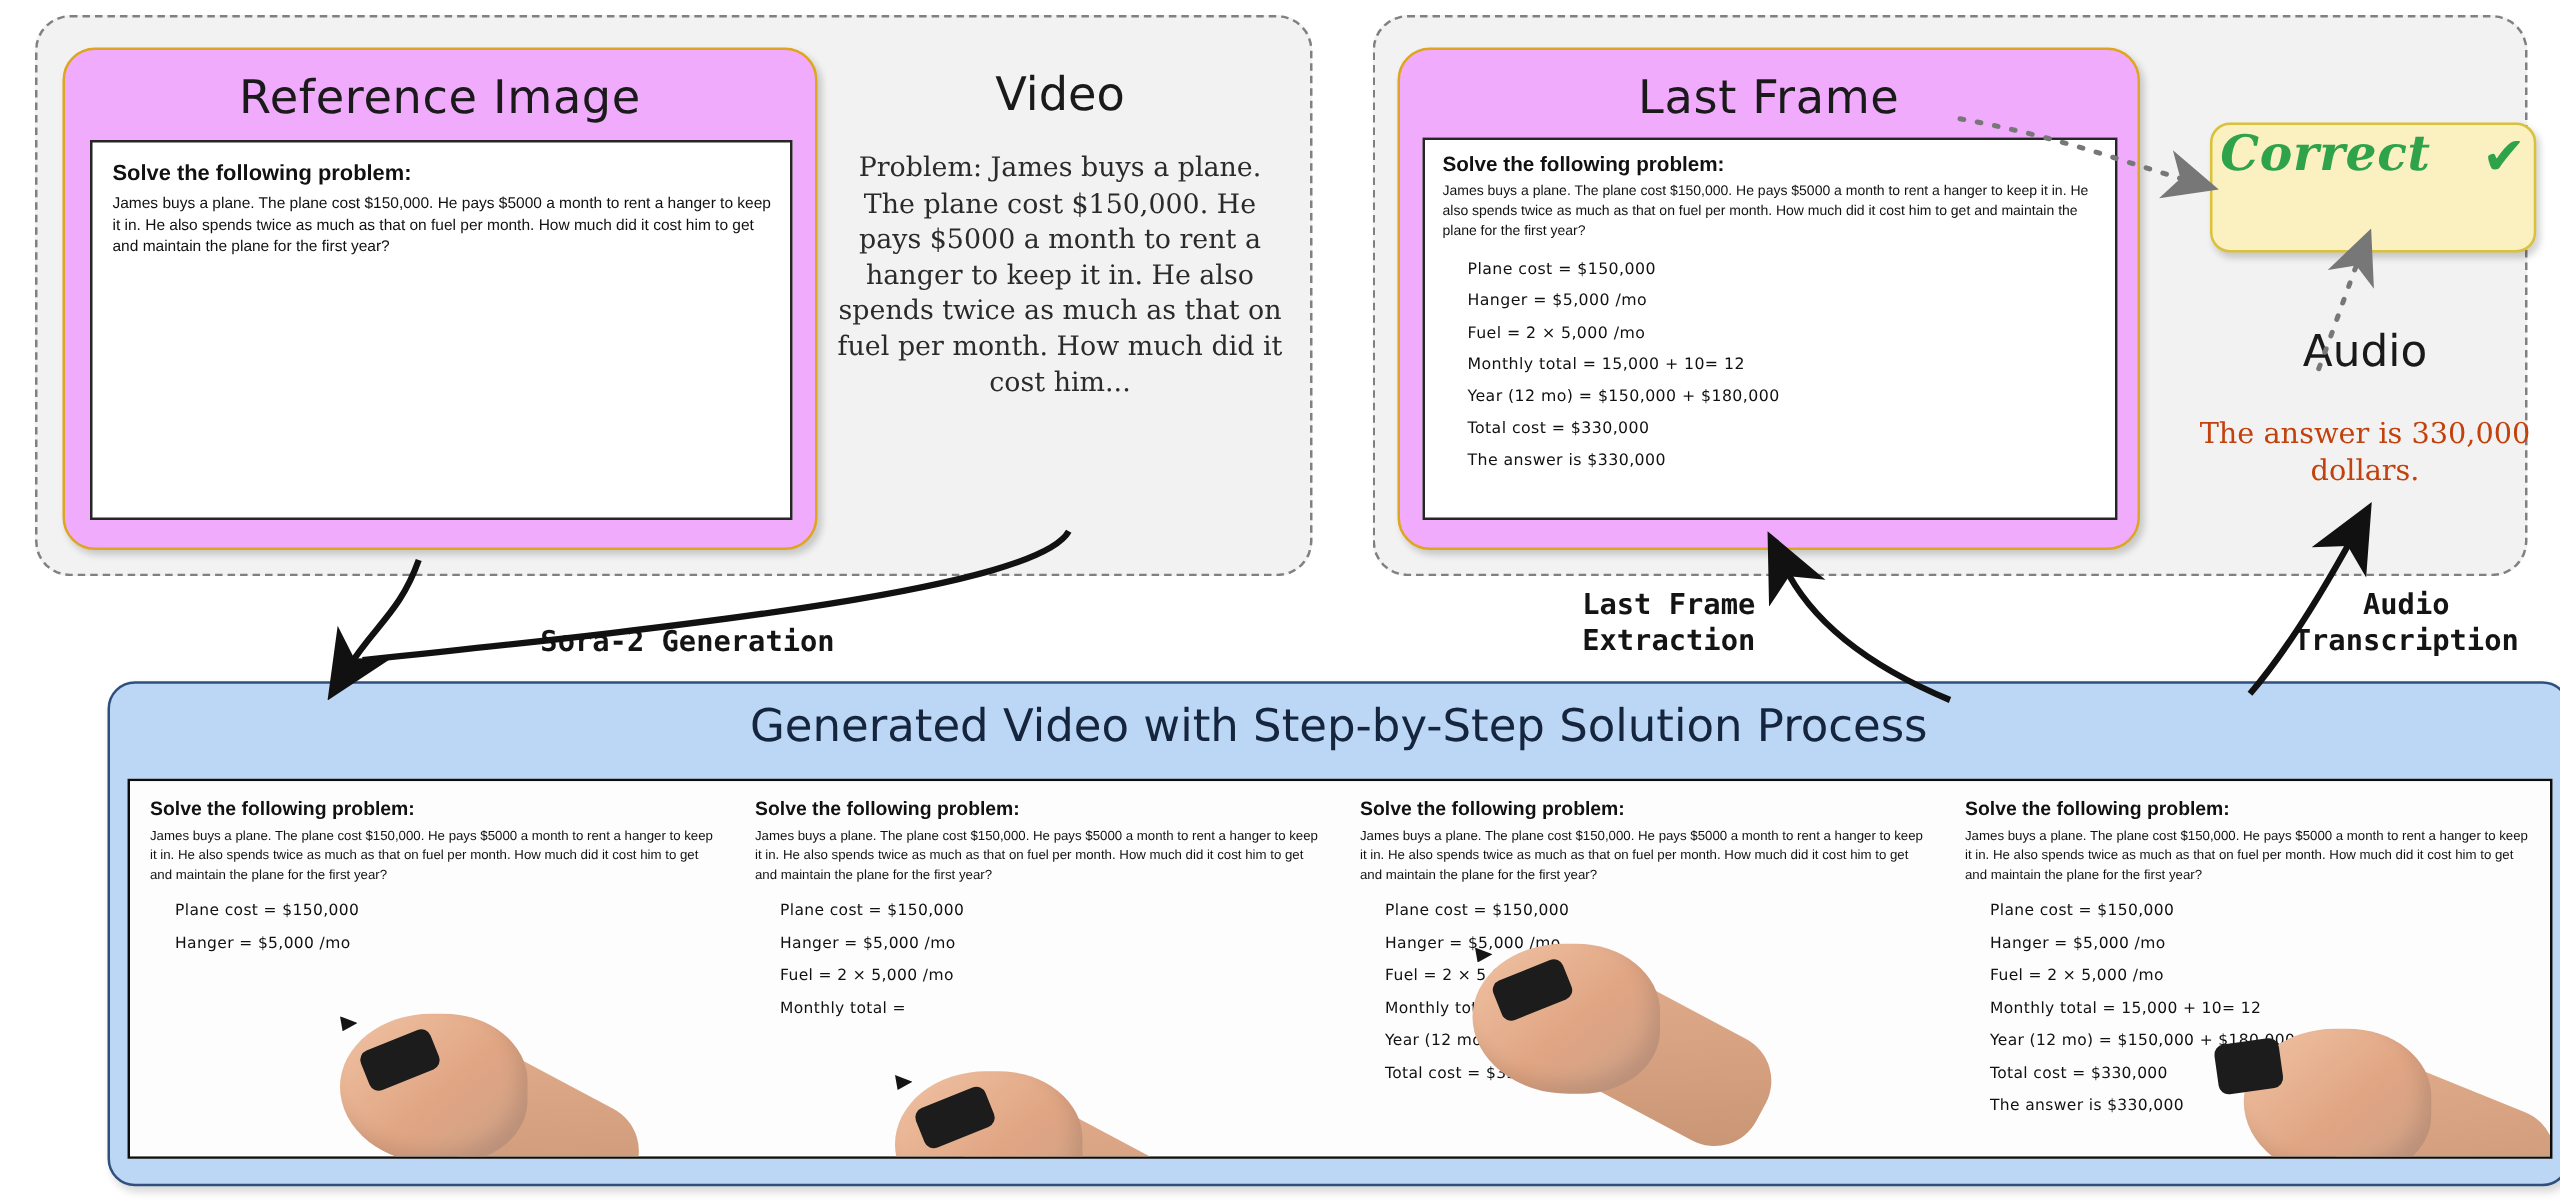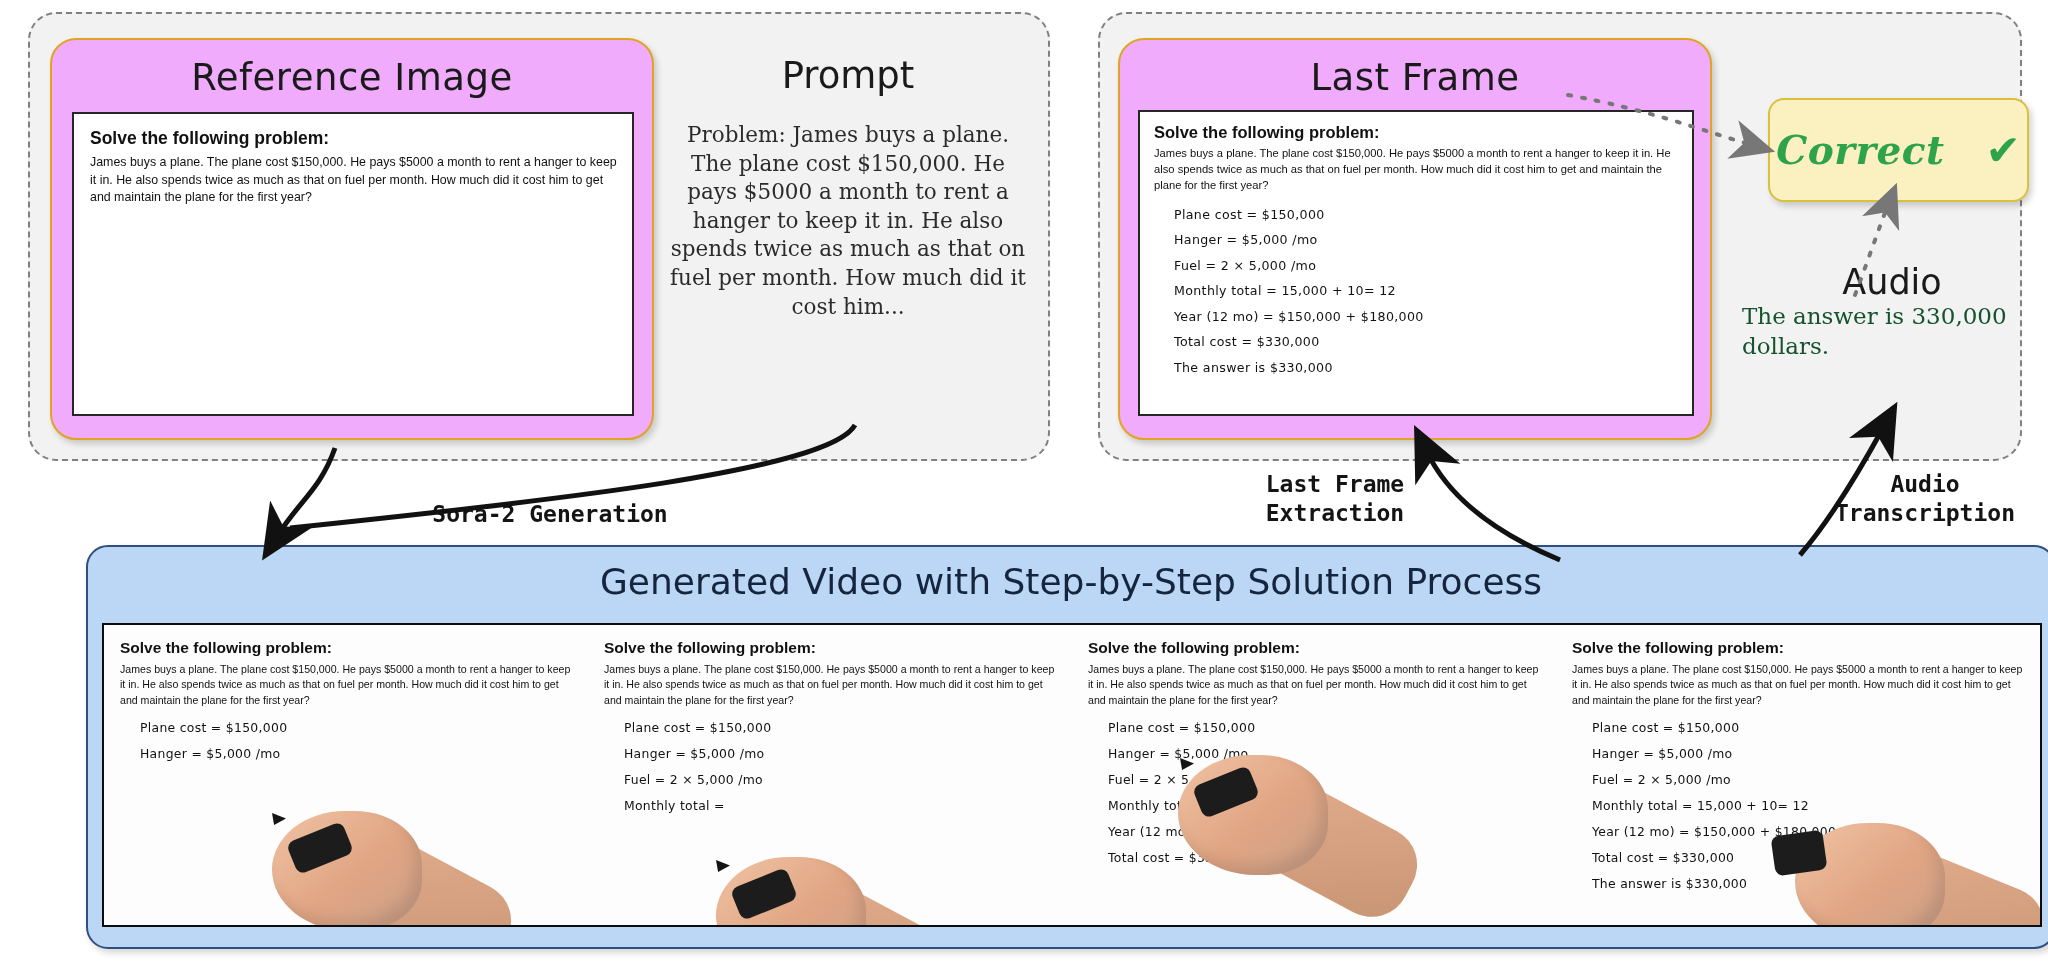--- a/index.html
+++ b/index.html
@@ -96,38 +96,38 @@
     text-align:center;
     margin:22px 18px 0 18px;
   }
   .prompt-text.second{margin-top:24px;text-align:center;}
 
   
   #badge-correct{
     position:absolute;left:1768px;top:98px;width:257px;height:100px;
     background:#fbf0bf;border:2.5px solid #d9c13c;border-radius:16px;
     box-shadow:3px 4px 6px rgba(0,0,0,0.18);
-    display:flex;align-items:center;justify-content:center;gap:32px;
+    display:flex;align-items:flex-start;justify-content:center;gap:32px;
   }
   #badge-correct .txt{
     font-family:"DejaVu Serif", serif;
     font-style:italic;font-weight:bold;
     font-size:39px;color:#2ea34a;letter-spacing:0.5px;
   }
   #badge-correct .check{font-size:42px;color:#2ea34a;margin-left:9px;font-style:normal;}
 
   
   #audio-block{position:absolute;left:1742px;top:262px;width:300px;}
   #audio-title{
     text-align:center;font-size:35px;color:#1a1a1a;
     font-family:"DejaVu Sans", sans-serif;
   }
   #audio-text{
     font-family:"DejaVu Serif", serif;font-size:23px;line-height:1.3;
-    color:#14532d;margin-top:0;
+    color:#c2410c;text-align:center;margin-top:31px;
   }
 
   
   .conn-label{
     position:absolute;
     font-family:"DejaVu Sans Mono", monospace;
     font-weight:bold;
     font-size:23px;
     color:#141414;
     text-align:center;
@@ -201,21 +201,21 @@
 
   <div class="orange-card" id="card-reference">
     <div class="card-title">Reference Image</div>
     <div class="whiteboard" id="wb-reference">
       <div class="wb-head">Solve the following problem:</div>
       <div class="wb-body">James buys a plane. The plane cost $150,000. He pays $5000 a month to rent a hanger to keep it in. He also spends twice as much as that on fuel per month. How much did it cost him to get and maintain the plane for the first year?</div>
     </div>
   </div>
 
   <div id="prompt-col">
-    <div id="prompt-title">Prompt</div>
+    <div id="prompt-title">Video</div>
     <div class="prompt-text second">Problem: James buys a plane. The plane cost $150,000. He pays $5000 a month to rent a hanger to keep it in. He also spends twice as much as that on fuel per month. How much did it cost him...</div>
   </div>
 
   <div class="group" id="group-output"></div>
 
   <div class="orange-card" id="card-lastframe">
     <div class="card-title">Last Frame</div>
     <div class="whiteboard" id="wb-lastframe">
       <div class="wb-head">Solve the following problem:</div>
       <div class="wb-body">James buys a plane. The plane cost $150,000. He pays $5000 a month to rent a hanger to keep it in. He also spends twice as much as that on fuel per month. How much did it cost him to get and maintain the plane for the first year?</div>

